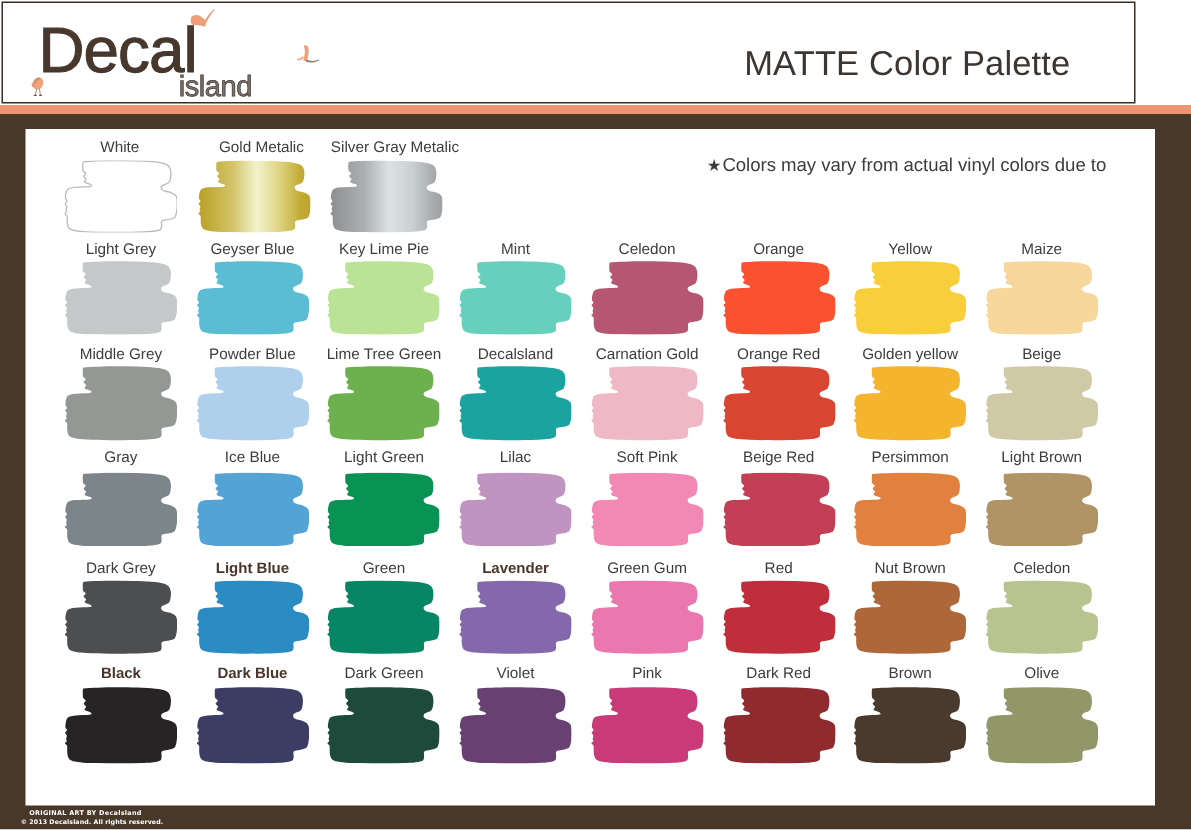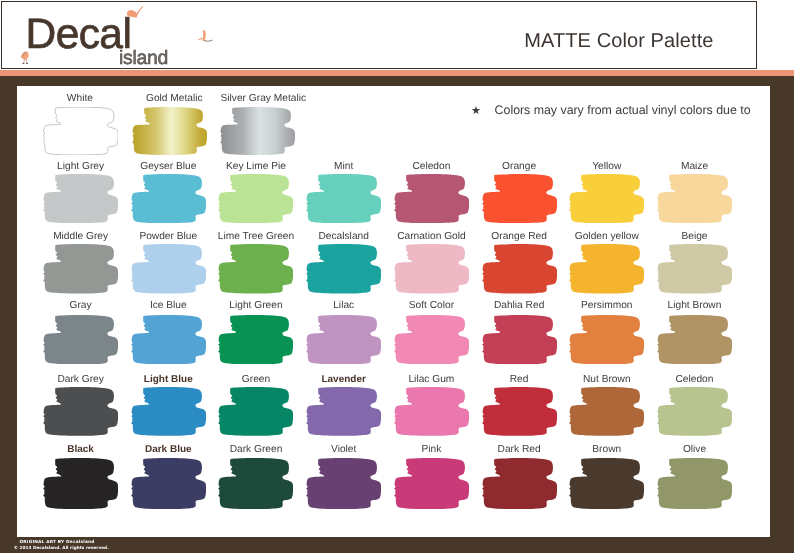--- a/index.html
+++ b/index.html
@@ -17,35 +17,35 @@
                background:#ea9573;}
   .logo-wrap{position:absolute;left:0;top:0;width:230px;height:67px;}
   .logo-main{position:absolute;left:23.5px;top:11.5px;font-size:42.5px;line-height:1;
              letter-spacing:-0.6px;color:#47372c;font-weight:400;
              -webkit-text-stroke:0.7px #47372c;
              font-family:"Liberation Sans",sans-serif;}
   .logo-sub{position:absolute;left:85px;top:46.5px;font-size:19.4px;line-height:1;
             letter-spacing:-0.3px;color:#737373;font-weight:400;
             -webkit-text-stroke:0.5px #47372c;
             font-family:"Liberation Sans",sans-serif;margin-left:32px;}
-  .hdr-title{position:absolute;right:42.5px;top:28.5px;font-size:20px;line-height:1;
+  .hdr-title{position:absolute;right:42.5px;top:28.5px;font-size:23px;line-height:1;
              color:#3c3531;letter-spacing:0.1px;
              font-family:"Liberation Sans",sans-serif;}
   .bird{position:absolute;}
 
   
   .panel{position:absolute;left:16.6px;top:85.6px;width:753.7px;height:451.3px;
          background:#fff;}
 
   
   .note{position:absolute;left:454px;top:17.2px;width:300px;z-index:5;
         font-size:12.4px;line-height:14.4px;color:#3d3d3d;white-space:nowrap;
         font-family:"Liberation Sans",sans-serif;letter-spacing:-0.02px;}
   .note .star{position:absolute;left:0.5px;top:3.2px;font-size:11px;line-height:1;color:#3d3d3d;}
-  .note .ntxt{display:block;margin-left:24px;}
+  .note .ntxt{display:block;margin-left:11px;}
 
   
   .cell{position:absolute;width:75px;}
   .cell .lbl{position:absolute;left:-62.5px;top:0;width:200px;text-align:center;
              font-size:10.2px;line-height:10.2px;color:#3d3d3d;white-space:nowrap;
              font-family:"Liberation Sans",sans-serif;}
   .cell.b .lbl{color:#4a352b;font-weight:bold;font-size:10.0px;}
   .cell .sw{position:absolute;left:0;display:block;width:75px;}
 
   
@@ -268,27 +268,27 @@
             <path d="M17.1,2.6 C24,1.4 38,0.6 51,0.8 C64,1.0 76,1.6 83.5,3.2 C88,4.2 91,6.0 92.4,8.6 C93.6,10.9 94.3,15.0 94.2,19.4 C94.1,24.2 93.6,28.4 92.6,30.6 C91.6,32.9 87.3,33.8 86.0,36.0 C85.1,37.5 85.6,40.0 87.0,41.6 C88.3,43.0 91.7,43.4 94.2,44.8 C96.8,46.3 98.7,48.3 99.2,51.2 C99.7,54.4 99.9,60.0 99.6,65.6 C99.4,70.6 98.9,75.5 97.8,78.6 C96.9,81.1 92.0,82.3 88.5,83.0 C86.6,83.4 85.8,84.3 85.8,86.0 C85.8,88.2 86.5,92.0 85.5,95.0 C84.6,97.6 79.0,98.7 70.0,99.3 C58.0,100.1 38.0,100.2 24.0,99.4 C14.0,98.8 8.0,97.6 5.6,95.4 C3.6,93.6 3.0,89.0 2.9,84.0 C2.85,80.4 3.2,77.6 2.6,76.4 C2.2,75.6 0.9,75.0 0.9,73.8 C0.9,72.6 2.2,72.0 2.5,71.0 C2.8,70.0 2.0,69.4 2.0,68.4 C2.0,66.6 2.6,65.2 2.6,64.0 C2.6,62.2 1.0,61.6 1.1,60.2 C1.2,58.8 2.6,58.2 2.7,56.8 C2.8,55.2 1.2,54.4 1.3,52.4 C1.4,48.4 1.9,43.6 2.9,41.2 C3.7,39.2 6.3,38.1 10.3,37.6 C14.7,37.1 19.3,37.0 22.7,36.7 C25.1,36.5 24.7,34.7 23.1,33.5 C21.3,32.2 18.9,31.7 18.3,30.3 C17.7,28.9 19.5,27.9 19.5,26.3 C19.5,24.7 17.5,23.9 17.4,22.3 C17.3,20.7 19.3,19.9 19.2,18.3 C19.1,16.7 16.9,15.9 16.8,14.3 C16.7,12.3 16.3,3.6 17.1,2.6 Z" fill="#089253"></path>
           </svg>
         </div>
         <div class="cell" style="left: 289.6px; top: 215.7px;">
           <span class="lbl">Lilac</span>
           <svg class="sw" viewBox="0.55 0.6 99.0 99.6" preserveAspectRatio="none" style="top: 13.5px; height: 49.5px;">
             <path d="M17.1,2.6 C24,1.4 38,0.6 51,0.8 C64,1.0 76,1.6 83.5,3.2 C88,4.2 91,6.0 92.4,8.6 C93.6,10.9 94.3,15.0 94.2,19.4 C94.1,24.2 93.6,28.4 92.6,30.6 C91.6,32.9 87.3,33.8 86.0,36.0 C85.1,37.5 85.6,40.0 87.0,41.6 C88.3,43.0 91.7,43.4 94.2,44.8 C96.8,46.3 98.7,48.3 99.2,51.2 C99.7,54.4 99.9,60.0 99.6,65.6 C99.4,70.6 98.9,75.5 97.8,78.6 C96.9,81.1 92.0,82.3 88.5,83.0 C86.6,83.4 85.8,84.3 85.8,86.0 C85.8,88.2 86.5,92.0 85.5,95.0 C84.6,97.6 79.0,98.7 70.0,99.3 C58.0,100.1 38.0,100.2 24.0,99.4 C14.0,98.8 8.0,97.6 5.6,95.4 C3.6,93.6 3.0,89.0 2.9,84.0 C2.85,80.4 3.2,77.6 2.6,76.4 C2.2,75.6 0.9,75.0 0.9,73.8 C0.9,72.6 2.2,72.0 2.5,71.0 C2.8,70.0 2.0,69.4 2.0,68.4 C2.0,66.6 2.6,65.2 2.6,64.0 C2.6,62.2 1.0,61.6 1.1,60.2 C1.2,58.8 2.6,58.2 2.7,56.8 C2.8,55.2 1.2,54.4 1.3,52.4 C1.4,48.4 1.9,43.6 2.9,41.2 C3.7,39.2 6.3,38.1 10.3,37.6 C14.7,37.1 19.3,37.0 22.7,36.7 C25.1,36.5 24.7,34.7 23.1,33.5 C21.3,32.2 18.9,31.7 18.3,30.3 C17.7,28.9 19.5,27.9 19.5,26.3 C19.5,24.7 17.5,23.9 17.4,22.3 C17.3,20.7 19.3,19.9 19.2,18.3 C19.1,16.7 16.9,15.9 16.8,14.3 C16.7,12.3 16.3,3.6 17.1,2.6 Z" fill="#c094c0"></path>
           </svg>
         </div>
         <div class="cell" style="left: 377.3px; top: 215.7px;">
-          <span class="lbl">Soft Color</span>
+          <span class="lbl">Soft Pink</span>
           <svg class="sw" viewBox="0.55 0.6 99.0 99.6" preserveAspectRatio="none" style="top: 13.5px; height: 49.5px;">
             <path d="M17.1,2.6 C24,1.4 38,0.6 51,0.8 C64,1.0 76,1.6 83.5,3.2 C88,4.2 91,6.0 92.4,8.6 C93.6,10.9 94.3,15.0 94.2,19.4 C94.1,24.2 93.6,28.4 92.6,30.6 C91.6,32.9 87.3,33.8 86.0,36.0 C85.1,37.5 85.6,40.0 87.0,41.6 C88.3,43.0 91.7,43.4 94.2,44.8 C96.8,46.3 98.7,48.3 99.2,51.2 C99.7,54.4 99.9,60.0 99.6,65.6 C99.4,70.6 98.9,75.5 97.8,78.6 C96.9,81.1 92.0,82.3 88.5,83.0 C86.6,83.4 85.8,84.3 85.8,86.0 C85.8,88.2 86.5,92.0 85.5,95.0 C84.6,97.6 79.0,98.7 70.0,99.3 C58.0,100.1 38.0,100.2 24.0,99.4 C14.0,98.8 8.0,97.6 5.6,95.4 C3.6,93.6 3.0,89.0 2.9,84.0 C2.85,80.4 3.2,77.6 2.6,76.4 C2.2,75.6 0.9,75.0 0.9,73.8 C0.9,72.6 2.2,72.0 2.5,71.0 C2.8,70.0 2.0,69.4 2.0,68.4 C2.0,66.6 2.6,65.2 2.6,64.0 C2.6,62.2 1.0,61.6 1.1,60.2 C1.2,58.8 2.6,58.2 2.7,56.8 C2.8,55.2 1.2,54.4 1.3,52.4 C1.4,48.4 1.9,43.6 2.9,41.2 C3.7,39.2 6.3,38.1 10.3,37.6 C14.7,37.1 19.3,37.0 22.7,36.7 C25.1,36.5 24.7,34.7 23.1,33.5 C21.3,32.2 18.9,31.7 18.3,30.3 C17.7,28.9 19.5,27.9 19.5,26.3 C19.5,24.7 17.5,23.9 17.4,22.3 C17.3,20.7 19.3,19.9 19.2,18.3 C19.1,16.7 16.9,15.9 16.8,14.3 C16.7,12.3 16.3,3.6 17.1,2.6 Z" fill="#f289b4"></path>
           </svg>
         </div>
         <div class="cell" style="left: 465px; top: 215.7px;">
-          <span class="lbl">Dahlia Red</span>
+          <span class="lbl">Beige Red</span>
           <svg class="sw" viewBox="0.55 0.6 99.0 99.6" preserveAspectRatio="none" style="top: 13.5px; height: 49.5px;">
             <path d="M17.1,2.6 C24,1.4 38,0.6 51,0.8 C64,1.0 76,1.6 83.5,3.2 C88,4.2 91,6.0 92.4,8.6 C93.6,10.9 94.3,15.0 94.2,19.4 C94.1,24.2 93.6,28.4 92.6,30.6 C91.6,32.9 87.3,33.8 86.0,36.0 C85.1,37.5 85.6,40.0 87.0,41.6 C88.3,43.0 91.7,43.4 94.2,44.8 C96.8,46.3 98.7,48.3 99.2,51.2 C99.7,54.4 99.9,60.0 99.6,65.6 C99.4,70.6 98.9,75.5 97.8,78.6 C96.9,81.1 92.0,82.3 88.5,83.0 C86.6,83.4 85.8,84.3 85.8,86.0 C85.8,88.2 86.5,92.0 85.5,95.0 C84.6,97.6 79.0,98.7 70.0,99.3 C58.0,100.1 38.0,100.2 24.0,99.4 C14.0,98.8 8.0,97.6 5.6,95.4 C3.6,93.6 3.0,89.0 2.9,84.0 C2.85,80.4 3.2,77.6 2.6,76.4 C2.2,75.6 0.9,75.0 0.9,73.8 C0.9,72.6 2.2,72.0 2.5,71.0 C2.8,70.0 2.0,69.4 2.0,68.4 C2.0,66.6 2.6,65.2 2.6,64.0 C2.6,62.2 1.0,61.6 1.1,60.2 C1.2,58.8 2.6,58.2 2.7,56.8 C2.8,55.2 1.2,54.4 1.3,52.4 C1.4,48.4 1.9,43.6 2.9,41.2 C3.7,39.2 6.3,38.1 10.3,37.6 C14.7,37.1 19.3,37.0 22.7,36.7 C25.1,36.5 24.7,34.7 23.1,33.5 C21.3,32.2 18.9,31.7 18.3,30.3 C17.7,28.9 19.5,27.9 19.5,26.3 C19.5,24.7 17.5,23.9 17.4,22.3 C17.3,20.7 19.3,19.9 19.2,18.3 C19.1,16.7 16.9,15.9 16.8,14.3 C16.7,12.3 16.3,3.6 17.1,2.6 Z" fill="#c23f55"></path>
           </svg>
         </div>
         <div class="cell" style="left: 552.7px; top: 215.7px;">
           <span class="lbl">Persimmon</span>
           <svg class="sw" viewBox="0.55 0.6 99.0 99.6" preserveAspectRatio="none" style="top: 13.5px; height: 49.5px;">
             <path d="M17.1,2.6 C24,1.4 38,0.6 51,0.8 C64,1.0 76,1.6 83.5,3.2 C88,4.2 91,6.0 92.4,8.6 C93.6,10.9 94.3,15.0 94.2,19.4 C94.1,24.2 93.6,28.4 92.6,30.6 C91.6,32.9 87.3,33.8 86.0,36.0 C85.1,37.5 85.6,40.0 87.0,41.6 C88.3,43.0 91.7,43.4 94.2,44.8 C96.8,46.3 98.7,48.3 99.2,51.2 C99.7,54.4 99.9,60.0 99.6,65.6 C99.4,70.6 98.9,75.5 97.8,78.6 C96.9,81.1 92.0,82.3 88.5,83.0 C86.6,83.4 85.8,84.3 85.8,86.0 C85.8,88.2 86.5,92.0 85.5,95.0 C84.6,97.6 79.0,98.7 70.0,99.3 C58.0,100.1 38.0,100.2 24.0,99.4 C14.0,98.8 8.0,97.6 5.6,95.4 C3.6,93.6 3.0,89.0 2.9,84.0 C2.85,80.4 3.2,77.6 2.6,76.4 C2.2,75.6 0.9,75.0 0.9,73.8 C0.9,72.6 2.2,72.0 2.5,71.0 C2.8,70.0 2.0,69.4 2.0,68.4 C2.0,66.6 2.6,65.2 2.6,64.0 C2.6,62.2 1.0,61.6 1.1,60.2 C1.2,58.8 2.6,58.2 2.7,56.8 C2.8,55.2 1.2,54.4 1.3,52.4 C1.4,48.4 1.9,43.6 2.9,41.2 C3.7,39.2 6.3,38.1 10.3,37.6 C14.7,37.1 19.3,37.0 22.7,36.7 C25.1,36.5 24.7,34.7 23.1,33.5 C21.3,32.2 18.9,31.7 18.3,30.3 C17.7,28.9 19.5,27.9 19.5,26.3 C19.5,24.7 17.5,23.9 17.4,22.3 C17.3,20.7 19.3,19.9 19.2,18.3 C19.1,16.7 16.9,15.9 16.8,14.3 C16.7,12.3 16.3,3.6 17.1,2.6 Z" fill="#e2813f"></path>
           </svg>
         </div>
@@ -316,21 +316,21 @@
             <path d="M17.1,2.6 C24,1.4 38,0.6 51,0.8 C64,1.0 76,1.6 83.5,3.2 C88,4.2 91,6.0 92.4,8.6 C93.6,10.9 94.3,15.0 94.2,19.4 C94.1,24.2 93.6,28.4 92.6,30.6 C91.6,32.9 87.3,33.8 86.0,36.0 C85.1,37.5 85.6,40.0 87.0,41.6 C88.3,43.0 91.7,43.4 94.2,44.8 C96.8,46.3 98.7,48.3 99.2,51.2 C99.7,54.4 99.9,60.0 99.6,65.6 C99.4,70.6 98.9,75.5 97.8,78.6 C96.9,81.1 92.0,82.3 88.5,83.0 C86.6,83.4 85.8,84.3 85.8,86.0 C85.8,88.2 86.5,92.0 85.5,95.0 C84.6,97.6 79.0,98.7 70.0,99.3 C58.0,100.1 38.0,100.2 24.0,99.4 C14.0,98.8 8.0,97.6 5.6,95.4 C3.6,93.6 3.0,89.0 2.9,84.0 C2.85,80.4 3.2,77.6 2.6,76.4 C2.2,75.6 0.9,75.0 0.9,73.8 C0.9,72.6 2.2,72.0 2.5,71.0 C2.8,70.0 2.0,69.4 2.0,68.4 C2.0,66.6 2.6,65.2 2.6,64.0 C2.6,62.2 1.0,61.6 1.1,60.2 C1.2,58.8 2.6,58.2 2.7,56.8 C2.8,55.2 1.2,54.4 1.3,52.4 C1.4,48.4 1.9,43.6 2.9,41.2 C3.7,39.2 6.3,38.1 10.3,37.6 C14.7,37.1 19.3,37.0 22.7,36.7 C25.1,36.5 24.7,34.7 23.1,33.5 C21.3,32.2 18.9,31.7 18.3,30.3 C17.7,28.9 19.5,27.9 19.5,26.3 C19.5,24.7 17.5,23.9 17.4,22.3 C17.3,20.7 19.3,19.9 19.2,18.3 C19.1,16.7 16.9,15.9 16.8,14.3 C16.7,12.3 16.3,3.6 17.1,2.6 Z" fill="#068665"></path>
           </svg>
         </div>
         <div class="cell b" style="left: 289.6px; top: 289.1px;">
           <span class="lbl">Lavender</span>
           <svg class="sw" viewBox="0.55 0.6 99.0 99.6" preserveAspectRatio="none" style="top: 12.1px; height: 48.9px;">
             <path d="M17.1,2.6 C24,1.4 38,0.6 51,0.8 C64,1.0 76,1.6 83.5,3.2 C88,4.2 91,6.0 92.4,8.6 C93.6,10.9 94.3,15.0 94.2,19.4 C94.1,24.2 93.6,28.4 92.6,30.6 C91.6,32.9 87.3,33.8 86.0,36.0 C85.1,37.5 85.6,40.0 87.0,41.6 C88.3,43.0 91.7,43.4 94.2,44.8 C96.8,46.3 98.7,48.3 99.2,51.2 C99.7,54.4 99.9,60.0 99.6,65.6 C99.4,70.6 98.9,75.5 97.8,78.6 C96.9,81.1 92.0,82.3 88.5,83.0 C86.6,83.4 85.8,84.3 85.8,86.0 C85.8,88.2 86.5,92.0 85.5,95.0 C84.6,97.6 79.0,98.7 70.0,99.3 C58.0,100.1 38.0,100.2 24.0,99.4 C14.0,98.8 8.0,97.6 5.6,95.4 C3.6,93.6 3.0,89.0 2.9,84.0 C2.85,80.4 3.2,77.6 2.6,76.4 C2.2,75.6 0.9,75.0 0.9,73.8 C0.9,72.6 2.2,72.0 2.5,71.0 C2.8,70.0 2.0,69.4 2.0,68.4 C2.0,66.6 2.6,65.2 2.6,64.0 C2.6,62.2 1.0,61.6 1.1,60.2 C1.2,58.8 2.6,58.2 2.7,56.8 C2.8,55.2 1.2,54.4 1.3,52.4 C1.4,48.4 1.9,43.6 2.9,41.2 C3.7,39.2 6.3,38.1 10.3,37.6 C14.7,37.1 19.3,37.0 22.7,36.7 C25.1,36.5 24.7,34.7 23.1,33.5 C21.3,32.2 18.9,31.7 18.3,30.3 C17.7,28.9 19.5,27.9 19.5,26.3 C19.5,24.7 17.5,23.9 17.4,22.3 C17.3,20.7 19.3,19.9 19.2,18.3 C19.1,16.7 16.9,15.9 16.8,14.3 C16.7,12.3 16.3,3.6 17.1,2.6 Z" fill="#8369ab"></path>
           </svg>
         </div>
         <div class="cell" style="left: 377.3px; top: 289.1px;">
-          <span class="lbl">Lilac Gum</span>
+          <span class="lbl">Green Gum</span>
           <svg class="sw" viewBox="0.55 0.6 99.0 99.6" preserveAspectRatio="none" style="top: 12.1px; height: 48.9px;">
             <path d="M17.1,2.6 C24,1.4 38,0.6 51,0.8 C64,1.0 76,1.6 83.5,3.2 C88,4.2 91,6.0 92.4,8.6 C93.6,10.9 94.3,15.0 94.2,19.4 C94.1,24.2 93.6,28.4 92.6,30.6 C91.6,32.9 87.3,33.8 86.0,36.0 C85.1,37.5 85.6,40.0 87.0,41.6 C88.3,43.0 91.7,43.4 94.2,44.8 C96.8,46.3 98.7,48.3 99.2,51.2 C99.7,54.4 99.9,60.0 99.6,65.6 C99.4,70.6 98.9,75.5 97.8,78.6 C96.9,81.1 92.0,82.3 88.5,83.0 C86.6,83.4 85.8,84.3 85.8,86.0 C85.8,88.2 86.5,92.0 85.5,95.0 C84.6,97.6 79.0,98.7 70.0,99.3 C58.0,100.1 38.0,100.2 24.0,99.4 C14.0,98.8 8.0,97.6 5.6,95.4 C3.6,93.6 3.0,89.0 2.9,84.0 C2.85,80.4 3.2,77.6 2.6,76.4 C2.2,75.6 0.9,75.0 0.9,73.8 C0.9,72.6 2.2,72.0 2.5,71.0 C2.8,70.0 2.0,69.4 2.0,68.4 C2.0,66.6 2.6,65.2 2.6,64.0 C2.6,62.2 1.0,61.6 1.1,60.2 C1.2,58.8 2.6,58.2 2.7,56.8 C2.8,55.2 1.2,54.4 1.3,52.4 C1.4,48.4 1.9,43.6 2.9,41.2 C3.7,39.2 6.3,38.1 10.3,37.6 C14.7,37.1 19.3,37.0 22.7,36.7 C25.1,36.5 24.7,34.7 23.1,33.5 C21.3,32.2 18.9,31.7 18.3,30.3 C17.7,28.9 19.5,27.9 19.5,26.3 C19.5,24.7 17.5,23.9 17.4,22.3 C17.3,20.7 19.3,19.9 19.2,18.3 C19.1,16.7 16.9,15.9 16.8,14.3 C16.7,12.3 16.3,3.6 17.1,2.6 Z" fill="#ea78ae"></path>
           </svg>
         </div>
         <div class="cell" style="left: 465px; top: 289.1px;">
           <span class="lbl">Red</span>
           <svg class="sw" viewBox="0.55 0.6 99.0 99.6" preserveAspectRatio="none" style="top: 12.1px; height: 48.9px;">
             <path d="M17.1,2.6 C24,1.4 38,0.6 51,0.8 C64,1.0 76,1.6 83.5,3.2 C88,4.2 91,6.0 92.4,8.6 C93.6,10.9 94.3,15.0 94.2,19.4 C94.1,24.2 93.6,28.4 92.6,30.6 C91.6,32.9 87.3,33.8 86.0,36.0 C85.1,37.5 85.6,40.0 87.0,41.6 C88.3,43.0 91.7,43.4 94.2,44.8 C96.8,46.3 98.7,48.3 99.2,51.2 C99.7,54.4 99.9,60.0 99.6,65.6 C99.4,70.6 98.9,75.5 97.8,78.6 C96.9,81.1 92.0,82.3 88.5,83.0 C86.6,83.4 85.8,84.3 85.8,86.0 C85.8,88.2 86.5,92.0 85.5,95.0 C84.6,97.6 79.0,98.7 70.0,99.3 C58.0,100.1 38.0,100.2 24.0,99.4 C14.0,98.8 8.0,97.6 5.6,95.4 C3.6,93.6 3.0,89.0 2.9,84.0 C2.85,80.4 3.2,77.6 2.6,76.4 C2.2,75.6 0.9,75.0 0.9,73.8 C0.9,72.6 2.2,72.0 2.5,71.0 C2.8,70.0 2.0,69.4 2.0,68.4 C2.0,66.6 2.6,65.2 2.6,64.0 C2.6,62.2 1.0,61.6 1.1,60.2 C1.2,58.8 2.6,58.2 2.7,56.8 C2.8,55.2 1.2,54.4 1.3,52.4 C1.4,48.4 1.9,43.6 2.9,41.2 C3.7,39.2 6.3,38.1 10.3,37.6 C14.7,37.1 19.3,37.0 22.7,36.7 C25.1,36.5 24.7,34.7 23.1,33.5 C21.3,32.2 18.9,31.7 18.3,30.3 C17.7,28.9 19.5,27.9 19.5,26.3 C19.5,24.7 17.5,23.9 17.4,22.3 C17.3,20.7 19.3,19.9 19.2,18.3 C19.1,16.7 16.9,15.9 16.8,14.3 C16.7,12.3 16.3,3.6 17.1,2.6 Z" fill="#bf2e3a"></path>
           </svg>
         </div>

